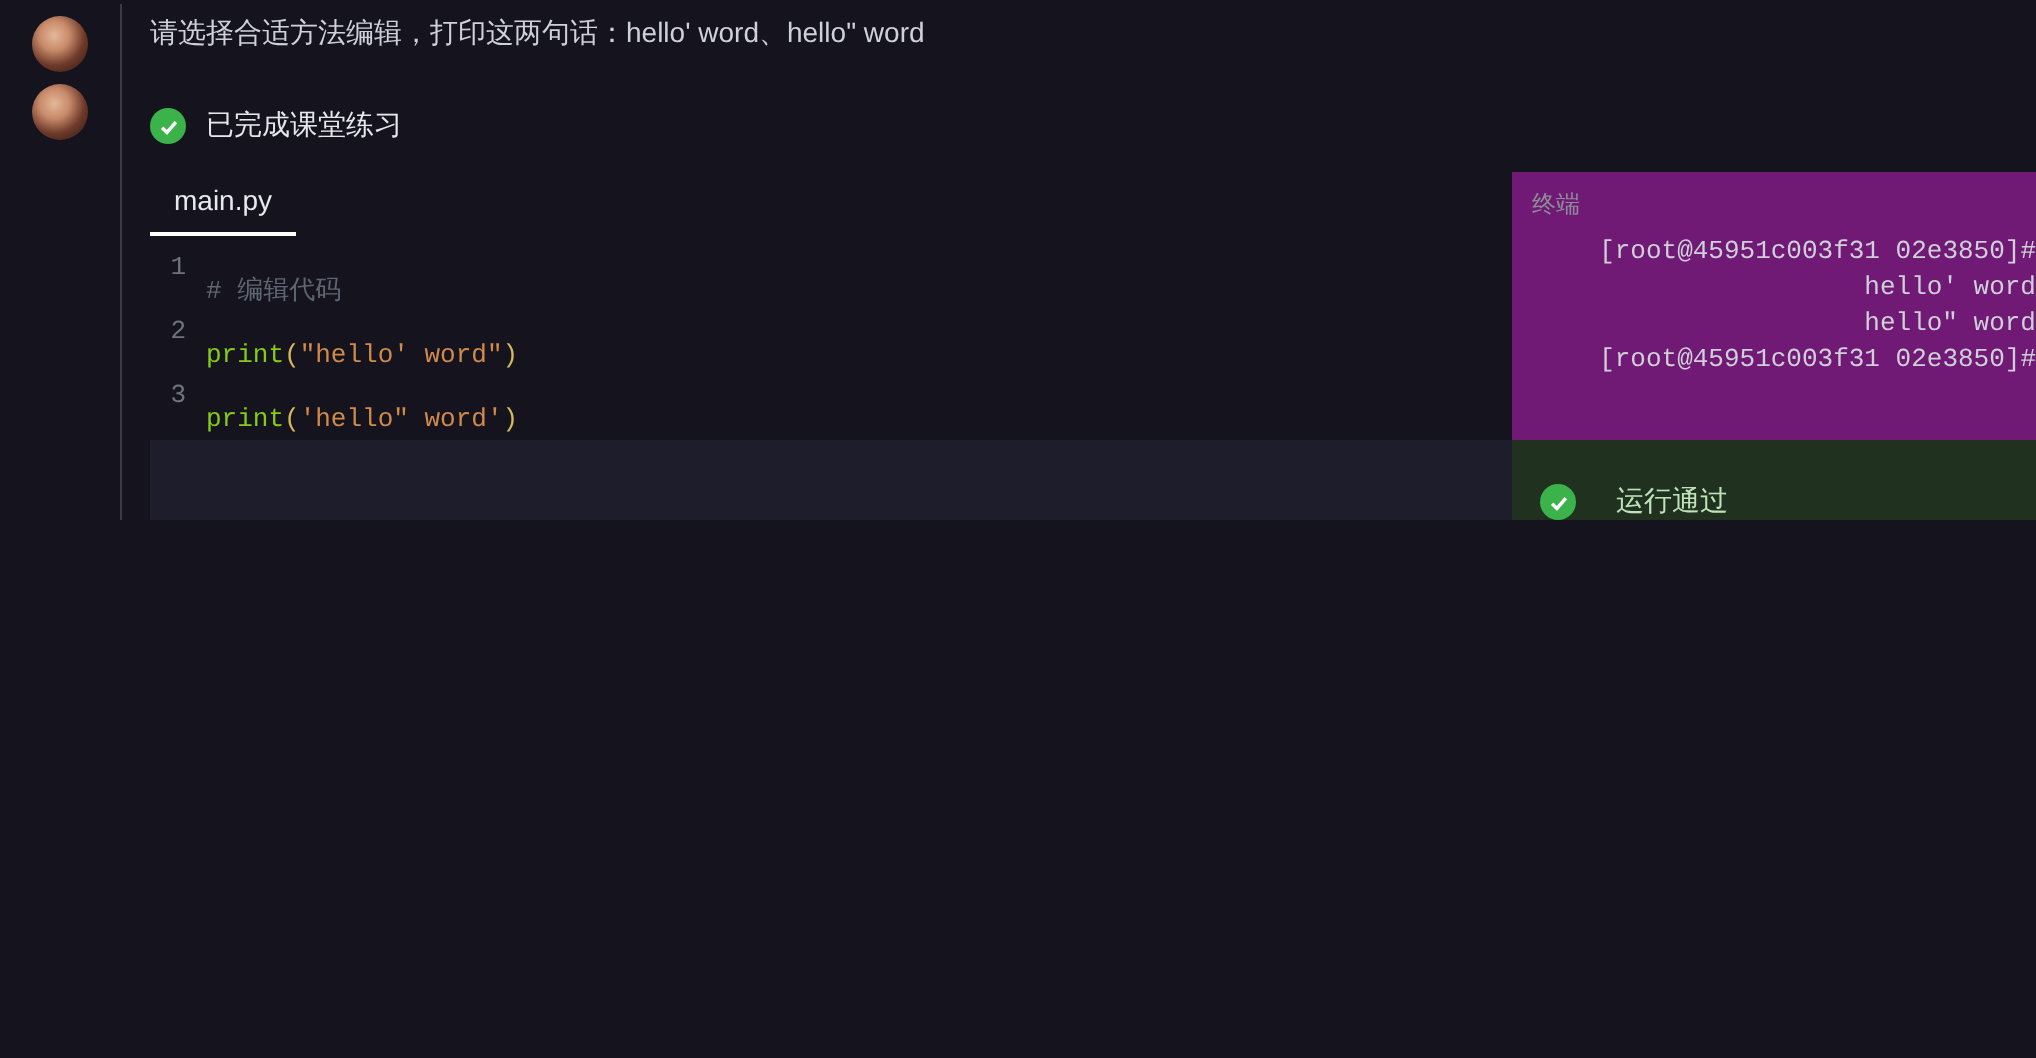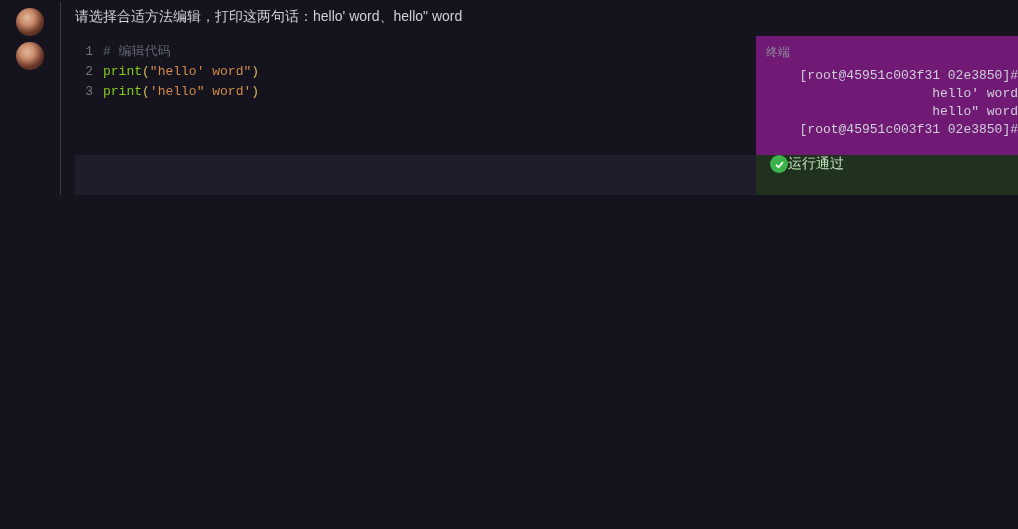--- a/index.html
+++ b/index.html
@@ -24,31 +24,31 @@
   .check-circle svg { width: 11px; height: 11px; fill: none; stroke: #fff; stroke-width: 2.5; }
   
   .panes { flex: 1; display: flex; min-height: 0; }
   
   .editor-pane { flex: 1; display: flex; flex-direction: column; min-width: 0; background: #15141e; }
   .editor-tabs { display: flex; }
   .file-tab { padding: 6px 12px 8px 12px; font-size: 14px; color: #e8e8ef; border-bottom: 2px solid #ffffff; }
   .editor-body { flex: 1; overflow: hidden; font-family: Consolas, "Courier New", monospace; font-size: 13px; line-height: 20px; padding-top: 6px; }
   .code-line { display: flex; }
   .gutter { width: 28px; text-align: right; padding-right: 10px; color: #6e7381; user-select: none; }
-  .code { white-space: pre; }
+  .code { white-space: pre; margin-top: 12px; }
   .tok-comment { color: #5f6673; }
   .tok-fn { color: #84cc16; }
   .tok-paren { color: #d4b85e; }
   .tok-str { color: #d08a4a; }
   .editor-footer { height: 40px; background: #1e1d2b; }
   
   .term-pane { width: 262px; display: flex; flex-direction: column; background: #701a75; }
   .term-title { font-size: 12px; color: #8d8d99; padding: 8px 0 6px 10px; }
   .term-body { flex: 1; font-family: Consolas, "Courier New", monospace; font-size: 13px; line-height: 18px; color: #cfcfd8; padding: 0 0 0 10px; overflow: hidden; white-space: pre; text-align: right; }
-  .term-footer { height: 40px; background: #20311f; display: flex; align-items: flex-start; gap: 0; padding-left: 14px; font-size: 14px; color: #bfe2b8; margin-top: 16px; }
+  .term-footer { height: 40px; background: #20311f; display: flex; align-items: flex-end; gap: 20px; padding-left: 14px; font-size: 14px; color: #bfe2b8; margin-top: 16px; }
   .term-footer .check-circle { background: #3bb24a; }
   
 </style>
 </head>
 <body>
 
 <div class="layout">
 
   <div class="row prompt-row">
     <div class="avatar-col">
@@ -57,24 +57,35 @@
     <div class="prompt-bar">请选择合适方法编辑，打印这两句话：hello' word、hello" word</div>
   </div>
 
   <div class="row workspace-row">
     <div class="avatar-col">
       <div class="avatar"></div>
     </div>
     <div class="workspace">
       <div class="workspace-inner">
 
+        <div class="status-line">
+          <span class="check-circle">
+            <svg viewBox="0 0 16 16">
+                <polyline points="3,8.5 6.5,12 13,4.5"></polyline>
+              </svg>
+          </span>
+          <span>已完成课堂练习</span>
+        </div>
 
         <div class="panes">
 
           <div class="editor-pane">
+            <div class="editor-tabs">
+              <div class="file-tab">main.py</div>
+            </div>
             <div class="editor-body">
               <div class="code-line">
                 <span class="gutter">1</span>
                 <span class="code"><span class="tok-comment"># 编辑代码</span></span>
               </div>
               <div class="code-line">
                 <span class="gutter">2</span>
                 <span class="code"><span class="tok-fn">print</span><span class="tok-paren">(</span><span class="tok-str">"hello' word"</span><span class="tok-paren">)</span></span>
               </div>
               <div class="code-line">

